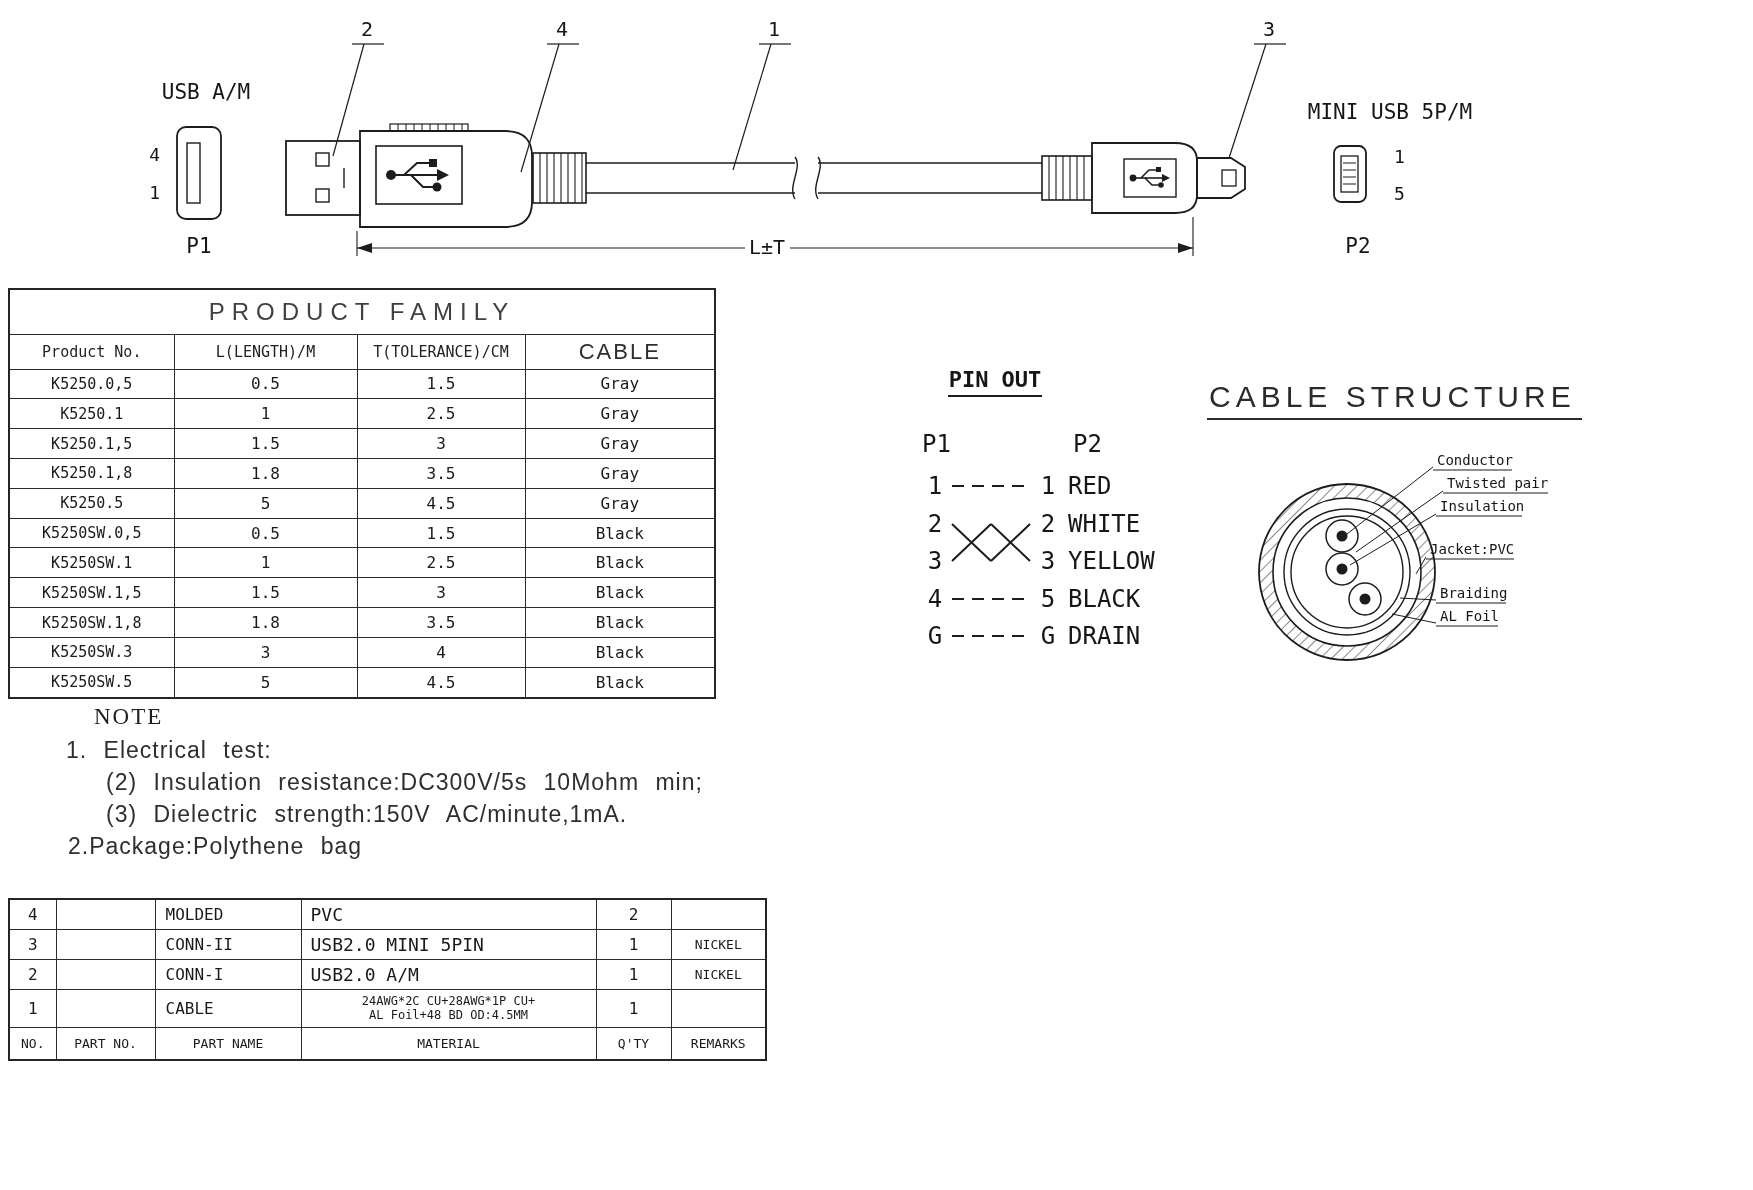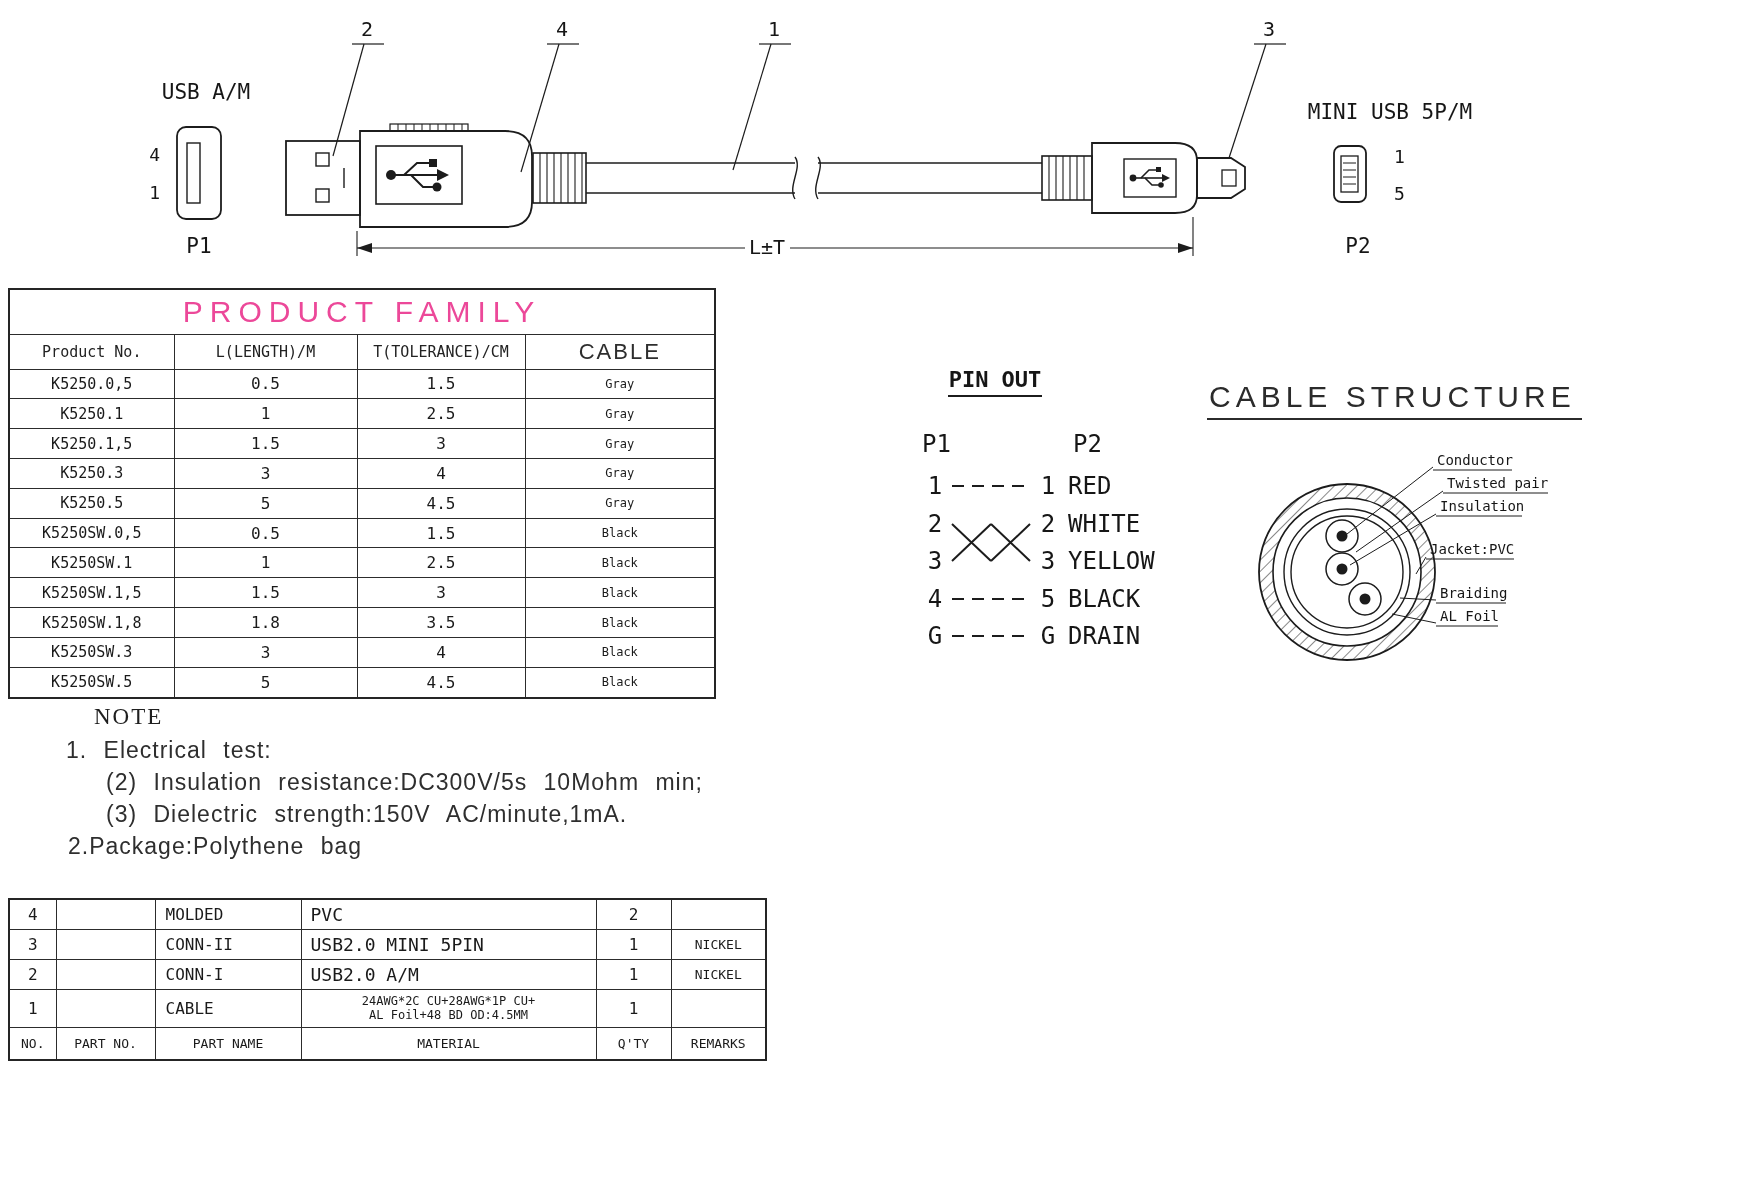--- a/index.html
+++ b/index.html
@@ -7,27 +7,27 @@
   #page { position:relative; width:1753px; height:1190px; background:#fff; overflow:hidden; }
   .abs { position:absolute; }
 
   svg text { fill:#161616; font-family:"DejaVu Sans Mono", monospace; }
   svg .ln { stroke:#1c1c1c; fill:none; }
 
   
   .pf-table { border-collapse:collapse; table-layout:fixed; width:706px; height:411px;
               border:2px solid #252525; background:#fff; }
   .pf-table td { border:1px solid #2c2c2c; text-align:center; vertical-align:middle; overflow:hidden; }
-  .pf-title { font-family:"Liberation Sans", sans-serif; font-size:30px; letter-spacing:7px;
-              color:#ec4899; font-weight:400; }
+  .pf-title { font-family:"Liberation Sans", sans-serif; font-size:24px; letter-spacing:7px;
+              color:#404040; font-weight:400; }
   .pf-head { font-size:15px; color:#222; }
   .pf-head-cable { font-family:"Liberation Sans", sans-serif; font-size:22px; letter-spacing:2px; color:#2e2e2e; }
   .pf-prod { font-size:15px; }
   .pf-num  { font-size:16px; }
-  .pf-col  { font-size:12px; }
+  .pf-col  { font-size:16px; }
 
   
   .note-title { font-family:"Liberation Serif", serif; font-size:23px; letter-spacing:2px;
                 color:#1f1f1f; margin-left:34px; }
   .note-line { font-family:"Liberation Sans", sans-serif; font-size:23px; color:#2e2e2e;
                letter-spacing:1px; word-spacing:9px; line-height:32px; white-space:nowrap; }
 
   
   .cs-title { font-family:"Liberation Sans", sans-serif; font-size:30px; letter-spacing:5px;
               color:#2b2b2b; border-bottom:2px solid #2b2b2b; padding:0 6px 4px 2px; display:inline-block; }
@@ -217,23 +217,23 @@
           <td class="pf-num">2.5</td>
           <td class="pf-col">Gray</td>
         </tr>
     <tr>
           <td class="pf-prod">K5250.1,5</td>
           <td class="pf-num">1.5</td>
           <td class="pf-num">3</td>
           <td class="pf-col">Gray</td>
         </tr>
     <tr>
-          <td class="pf-prod">K5250.3</td>
-          <td class="pf-num">3</td>
-          <td class="pf-num">4</td>
+          <td class="pf-prod">K5250.1,8</td>
+          <td class="pf-num">1.8</td>
+          <td class="pf-num">3.5</td>
           <td class="pf-col">Gray</td>
         </tr>
     <tr>
           <td class="pf-prod">K5250.5</td>
           <td class="pf-num">5</td>
           <td class="pf-num">4.5</td>
           <td class="pf-col">Gray</td>
         </tr>
     <tr>
           <td class="pf-prod">K5250SW.0,5</td>

